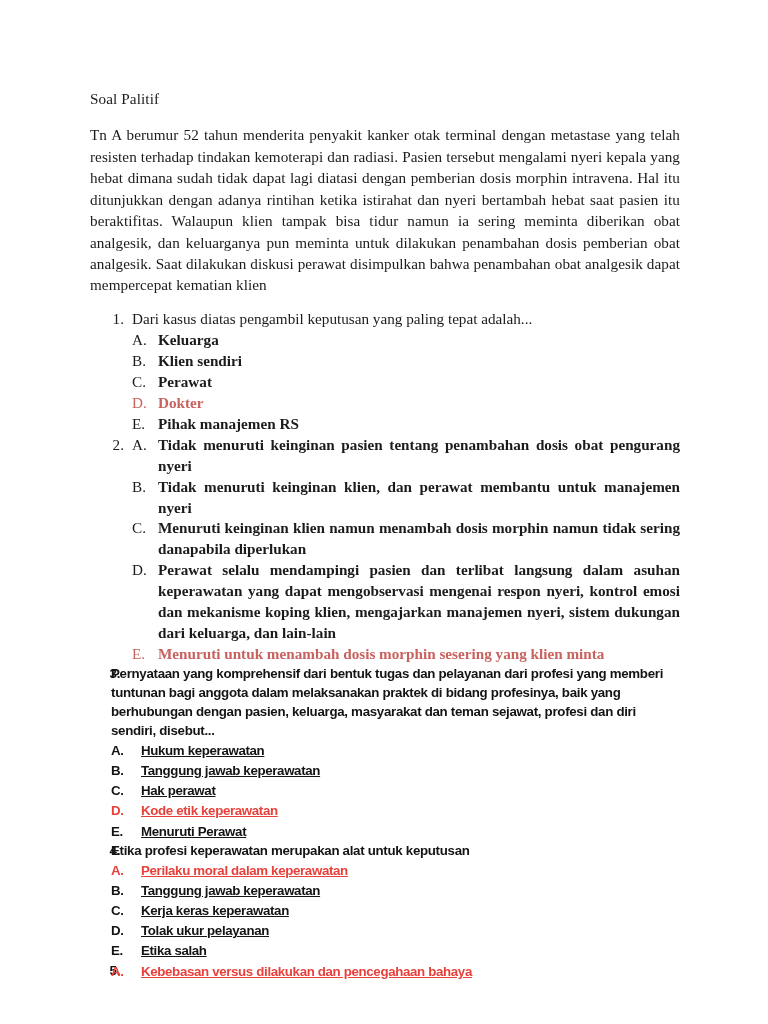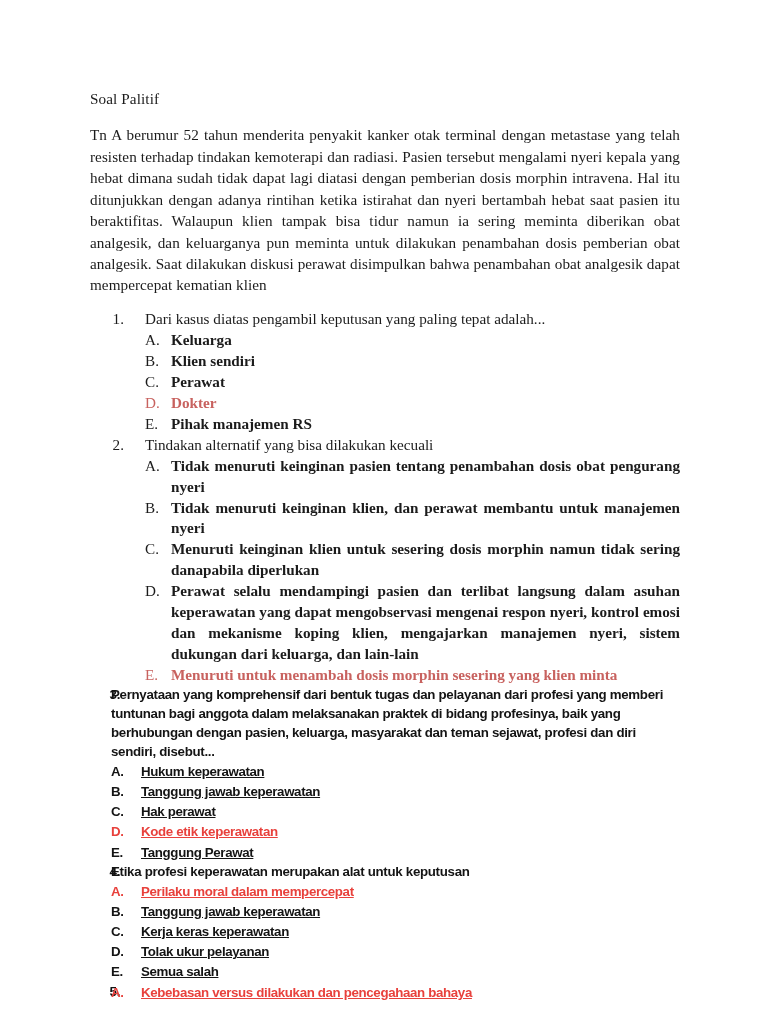--- a/index.html
+++ b/index.html
@@ -70,21 +70,21 @@
   .qbody {
     margin-left: 42px;
   }
   .qtext {
     margin: 0;
   }
 
   
   .q-serif { font-family: "Liberation Serif", "DejaVu Serif", serif; font-size: 15.2px; line-height: 1.38; }
   .q-serif .qnum { left: 18px; width: 16px; }
-  .q-serif .qbody { margin-left: 55px; }
+  .q-serif .qbody { margin-left: 42px; }
 
   ol.opts {
     list-style: none;
     margin: 0;
     padding: 0;
   }
   li.opt {
     position: relative;
     margin: 0;
     padding: 0;
@@ -174,33 +174,32 @@
               <span class="optletter">E.</span>
               <span class="opttext">Pihak manajemen RS</span>
             </li>
           </ol>
         </div>
       </li>
 
       <li class="question q-serif">
         <span class="qnum">2.</span>
         <div class="qbody">
-          <p class="qtext">Tindakan alternatif yang bisa dilakukan kecuali</p>
           <ol class="opts opts-lvl2">
             <li class="opt">
               <span class="optletter">A.</span>
               <span class="opttext">Tidak menuruti keinginan pasien tentang penambahan dosis obat pengurang nyeri</span>
             </li>
             <li class="opt">
               <span class="optletter">B.</span>
               <span class="opttext">Tidak menuruti keinginan klien, dan perawat membantu untuk manajemen nyeri</span>
             </li>
             <li class="opt">
               <span class="optletter">C.</span>
-              <span class="opttext">Menuruti keinginan klien untuk sesering dosis morphin namun tidak sering danapabila diperlukan</span>
+              <span class="opttext">Menuruti keinginan klien namun menambah dosis morphin namun tidak sering danapabila diperlukan</span>
             </li>
             <li class="opt">
               <span class="optletter">D.</span>
               <span class="opttext">Perawat selalu mendampingi pasien dan terlibat langsung dalam asuhan keperawatan yang dapat mengobservasi mengenai respon nyeri, kontrol emosi dan mekanisme koping klien, mengajarkan manajemen nyeri, sistem dukungan dari keluarga, dan lain-lain</span>
             </li>
             <li class="opt ans-serif">
               <span class="optletter">E.</span>
               <span class="opttext">Menuruti untuk menambah dosis morphin sesering yang klien minta</span>
             </li>
           </ol>
@@ -228,50 +227,50 @@
             <li class="opt">
               <span class="optletter">C.</span>
               <span class="opttext">Hak perawat</span>
             </li>
             <li class="opt ans-sans">
               <span class="optletter">D.</span>
               <span class="opttext">Kode etik keperawatan</span>
             </li>
             <li class="opt">
               <span class="optletter">E.</span>
-              <span class="opttext">Tanggung Perawat</span>
+              <span class="opttext">Menuruti Perawat</span>
             </li>
           </ol>
         </div>
       </li>
 
       <li class="question q-sans">
         <span class="qnum">4.</span>
         <div class="qbody">
           <p class="qtext">Etika profesi keperawatan merupakan alat untuk keputusan</p>
           <ol class="opts opts-sans">
             <li class="opt ans-sans">
               <span class="optletter">A.</span>
-              <span class="opttext">Perilaku moral dalam mempercepat</span>
+              <span class="opttext">Perilaku moral dalam keperawatan</span>
             </li>
             <li class="opt">
               <span class="optletter">B.</span>
               <span class="opttext">Tanggung jawab keperawatan</span>
             </li>
             <li class="opt">
               <span class="optletter">C.</span>
               <span class="opttext">Kerja keras keperawatan</span>
             </li>
             <li class="opt">
               <span class="optletter">D.</span>
               <span class="opttext">Tolak ukur pelayanan</span>
             </li>
             <li class="opt">
               <span class="optletter">E.</span>
-              <span class="opttext">Semua salah</span>
+              <span class="opttext">Etika salah</span>
             </li>
           </ol>
         </div>
       </li>
 
       <li class="question q-sans">
         <span class="qnum">5.</span>
         <div class="qbody">
           <ol class="opts opts-sans">
             <li class="opt ans-sans">

